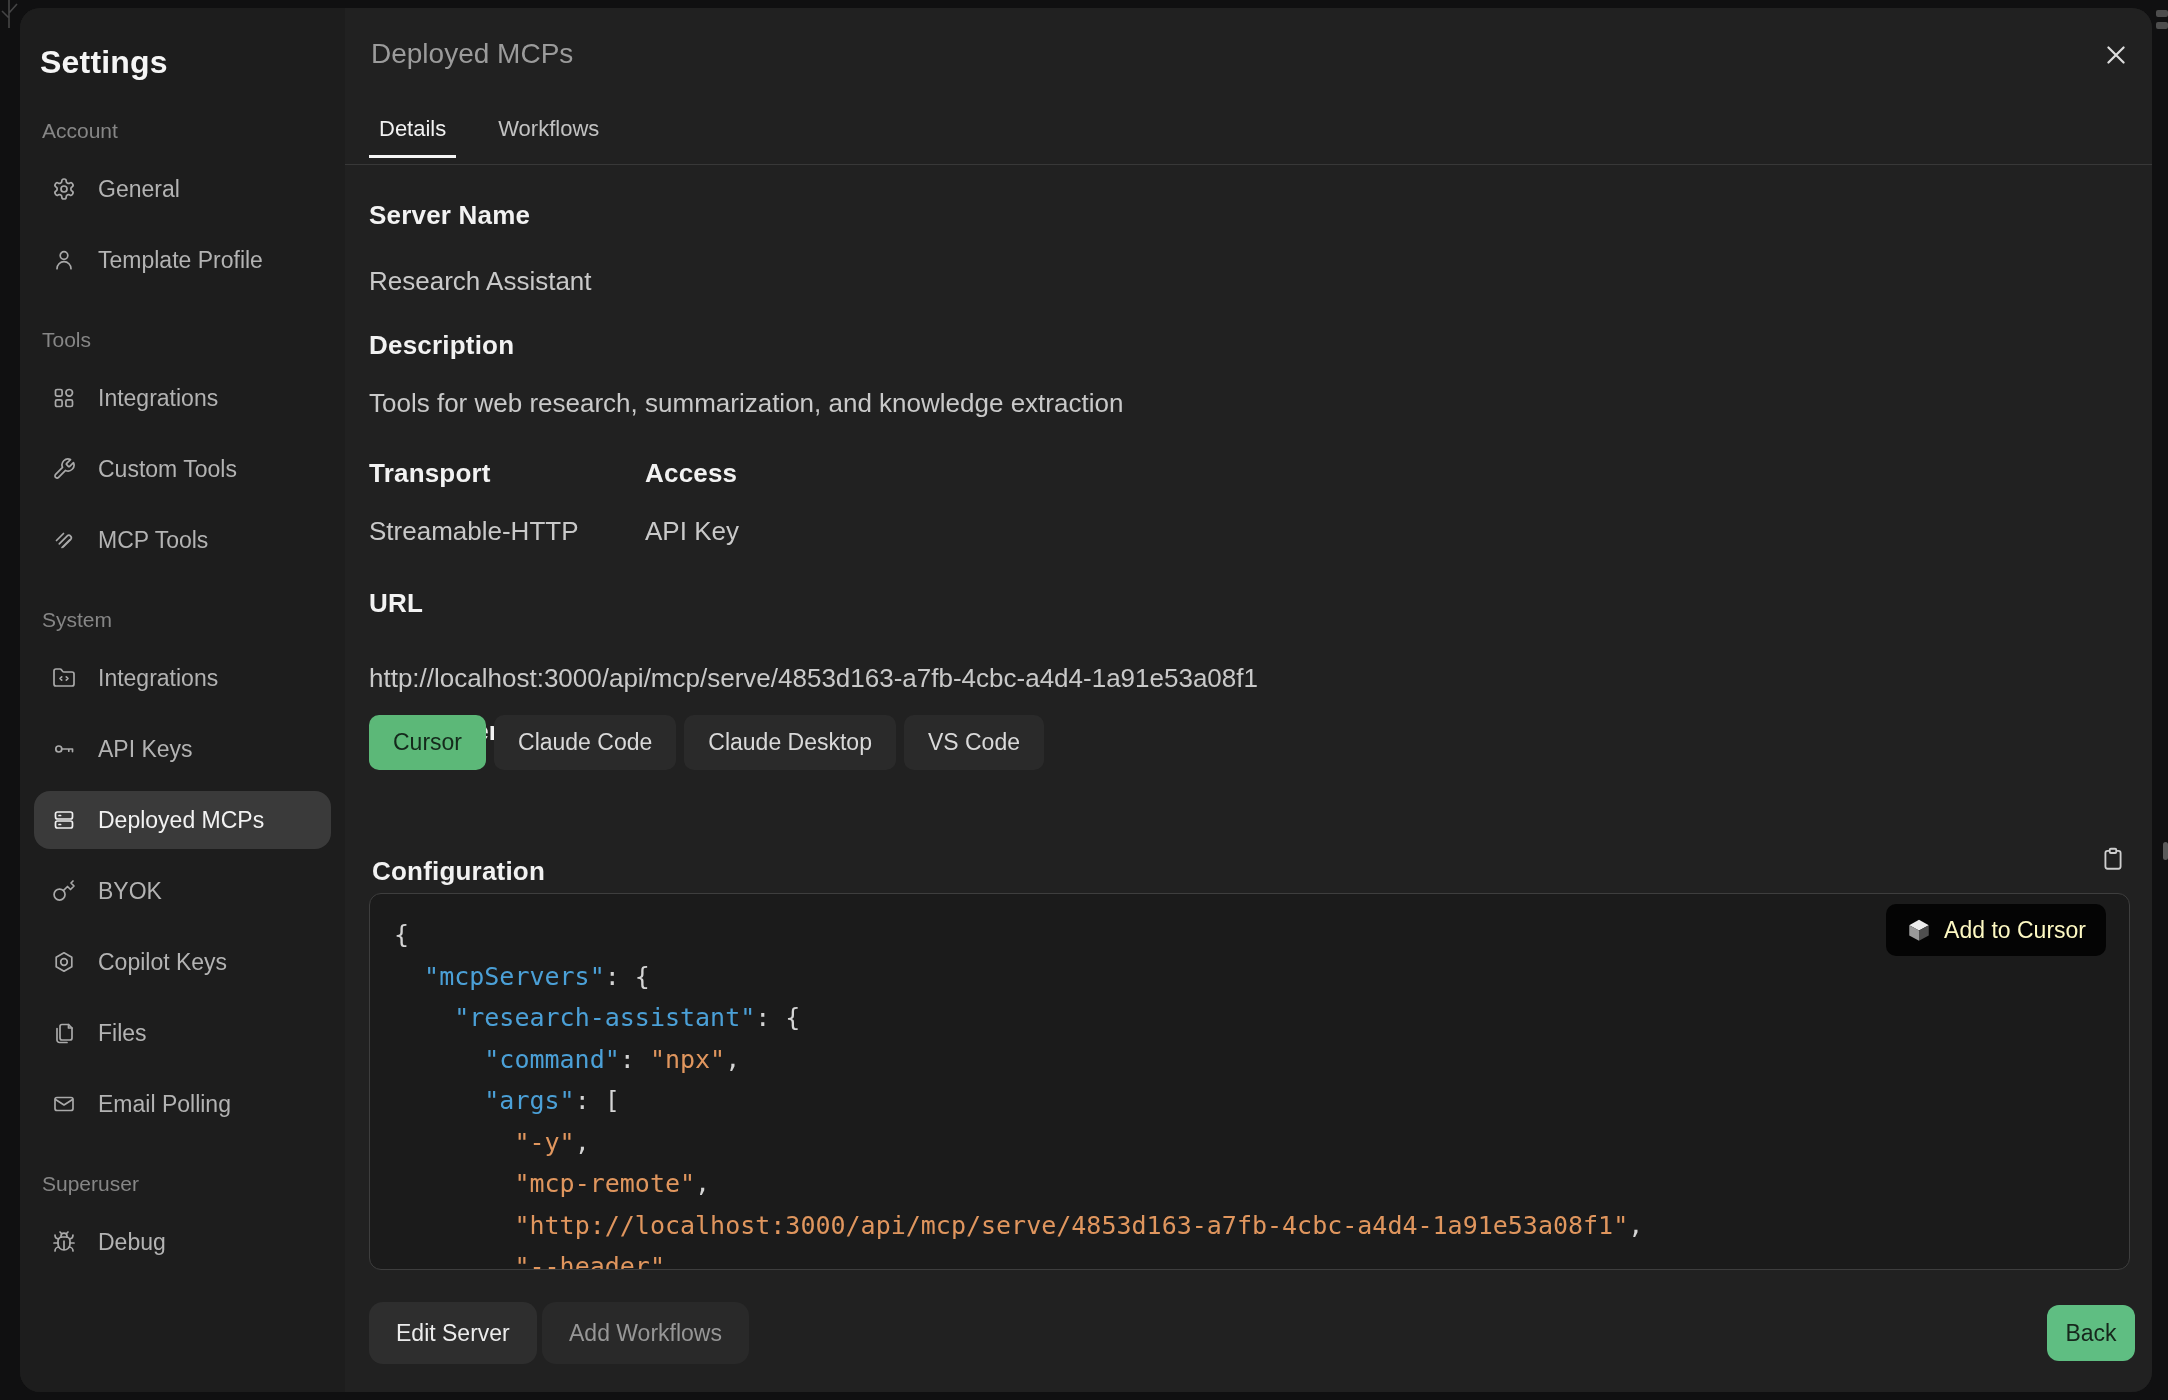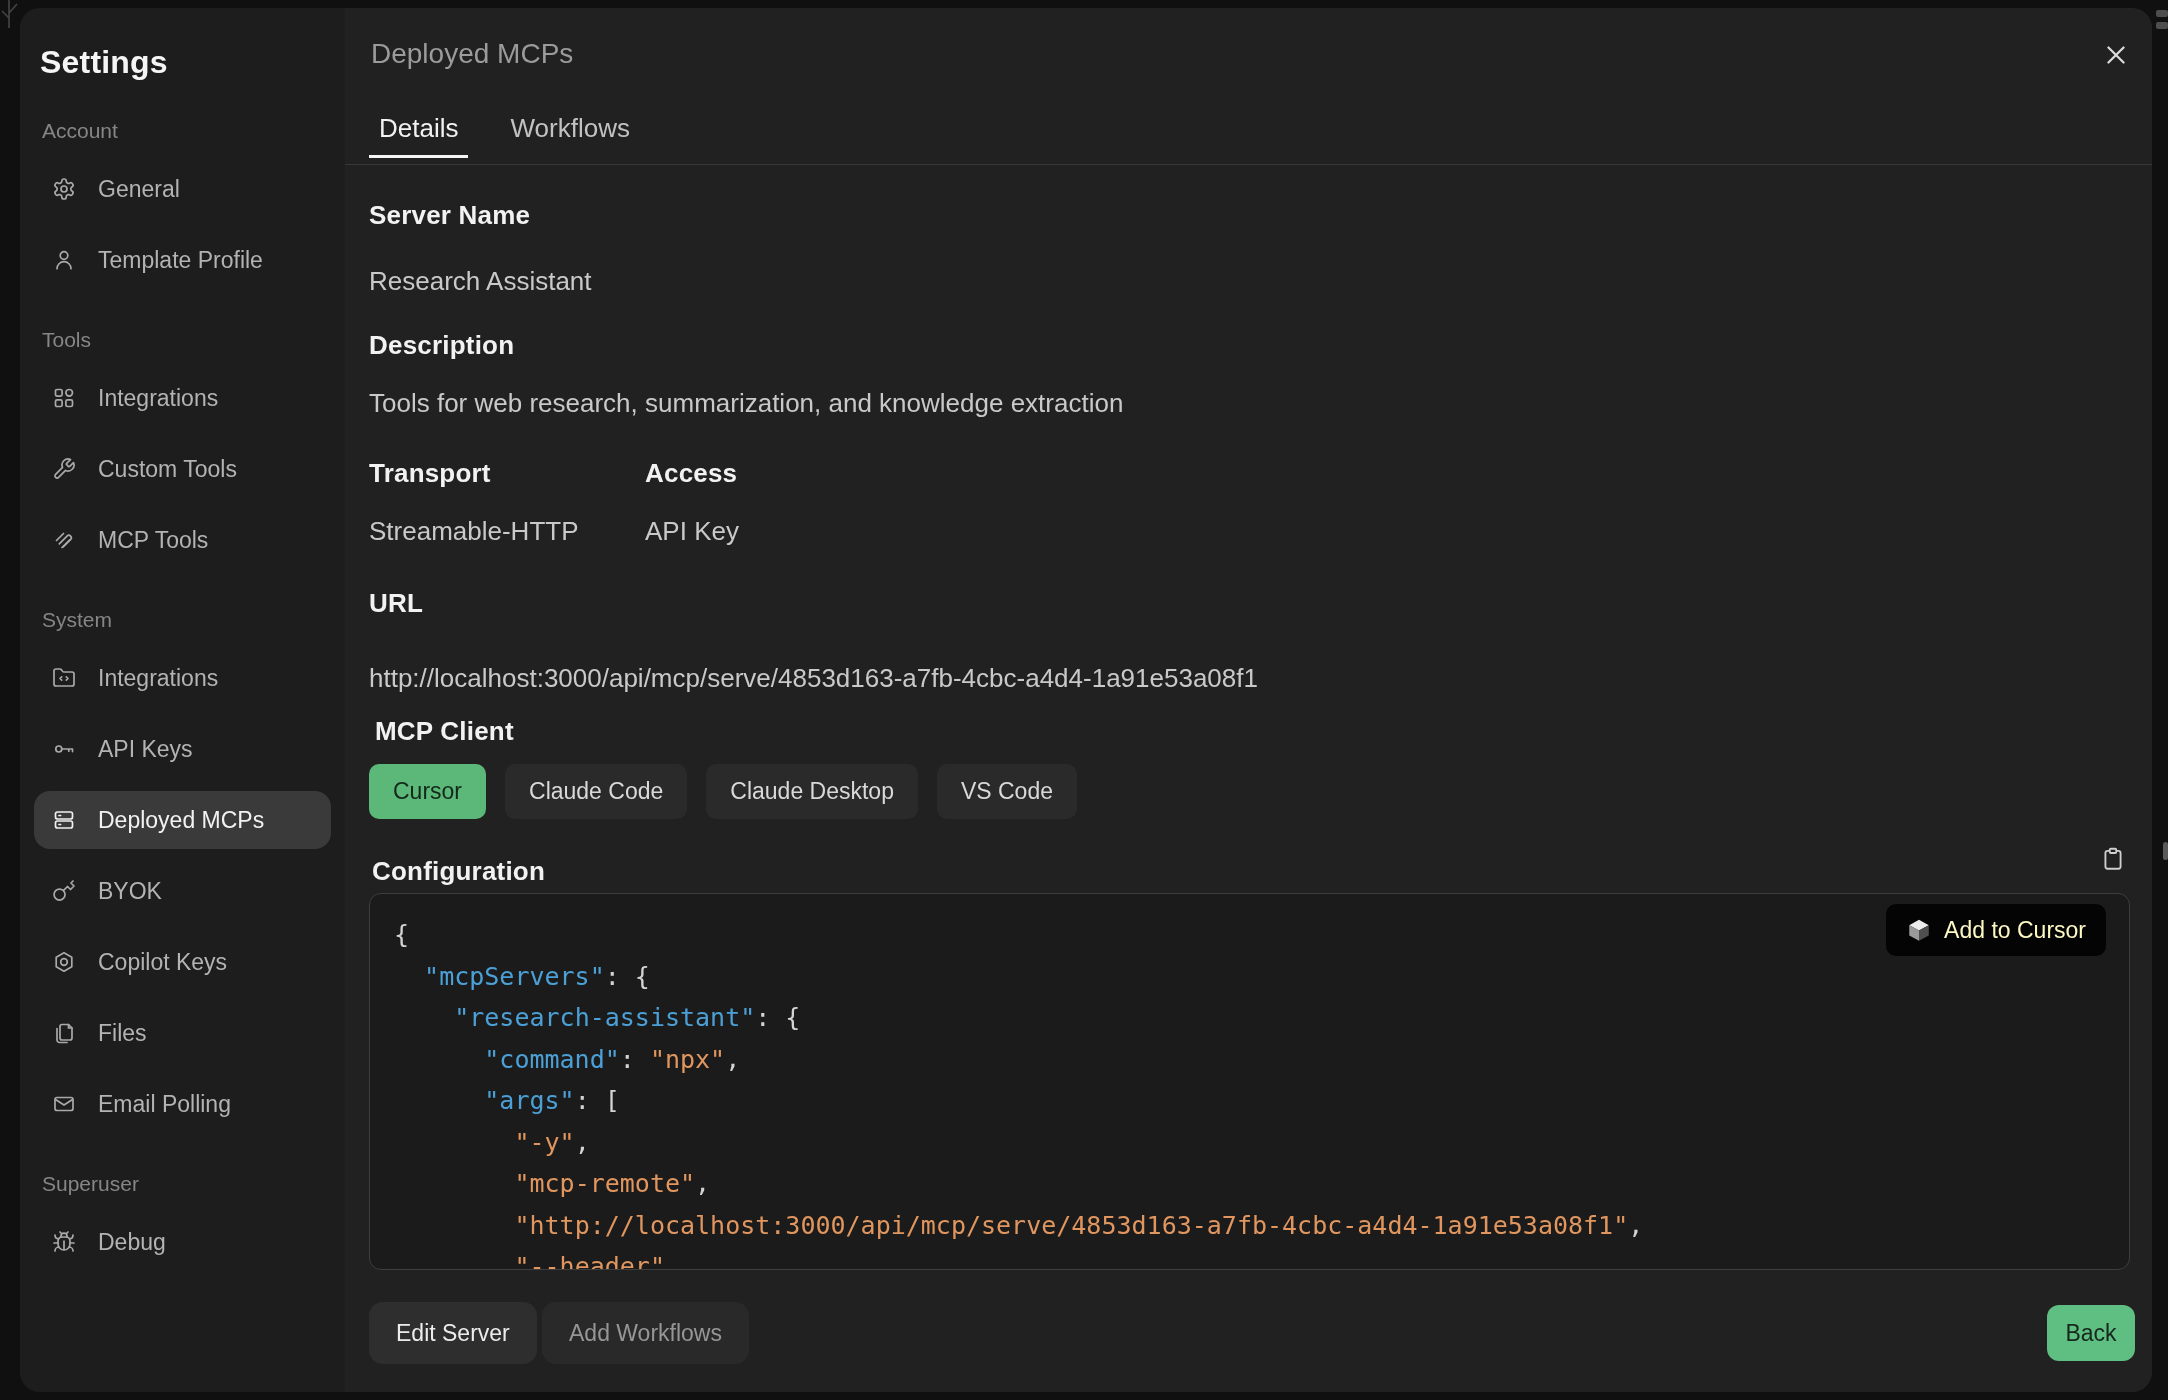--- a/index.html
+++ b/index.html
@@ -27,29 +27,29 @@
   .sb-item .ic { width:24px; height:24px; color:#a9a9a9; display:inline-flex; }
   .sb-item.active { background:#3a3a3a; color:#f2f2f2; }
   .sb-item.active .ic { color:#f0f0f0; }
   .ic svg { width:100%; height:100%; display:block; }
 
   
   .panel { position:relative; flex:1; background:#212121; border-radius:0 20px 20px 0; overflow:hidden; }
   .p-title { position:absolute; left:26px; top:30px; font-size:28px; color:#9b9b9b; }
   .close-btn { position:absolute; right:22px; top:33px; width:28px; height:28px; color:#dcdcdc; cursor:pointer; }
   .tabs { position:absolute; left:24px; top:94px; display:flex; gap:32px; height:56px; }
-  .tab { display:flex; align-items:center; padding:0 10px; font-size:26px; color:#c2c2c2;
+  .tab { display:flex; align-items:center; padding:0 10px; font-size:22px; color:#c2c2c2;
          border-bottom:3px solid transparent; cursor:pointer; }
   .tab.active { color:#f2f2f2; border-bottom-color:#f5f5f5; }
   .hdr-divider { position:absolute; left:0; right:0; top:156px; height:1px; background:#383838; }
 
   .f-label { position:absolute; font-size:26px; font-weight:600; color:#f2f2f2; letter-spacing:.2px; }
   .f-value { position:absolute; font-size:26px; color:#c9c9c9; }
 
-  .client-row { position:absolute; left:24px; top:756px; display:flex; gap:19px; }
+  .client-row { position:absolute; left:24px; top:707px; display:flex; gap:8px; }
   .client-btn { height:55px; display:inline-flex; align-items:center; padding:0 24px;
                 border-radius:10px; background:#2a2a2a; color:#d9d9d9; font-size:23px; cursor:pointer; }
   .client-btn.active { background:#5cb878; color:#14281b; }
 
   .copy-btn { position:absolute; right:26px; top:838px; width:26px; height:26px; color:#cfcfcf; cursor:pointer; }
 
   .code-block { position:absolute; left:24px; right:22px; top:885px; height:377px;
                 background:#1b1b1b; border:1px solid #3e3e3e; border-radius:12px;
                 padding:20px 24px; overflow:hidden; }
   .code-block pre { font-family:"DejaVu Sans Mono", monospace; font-size:25px; line-height:41.5px;

